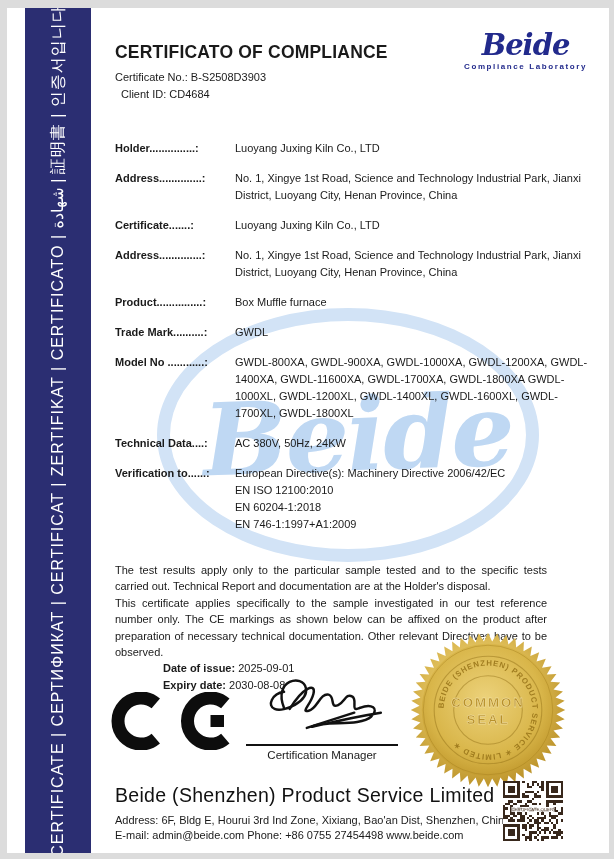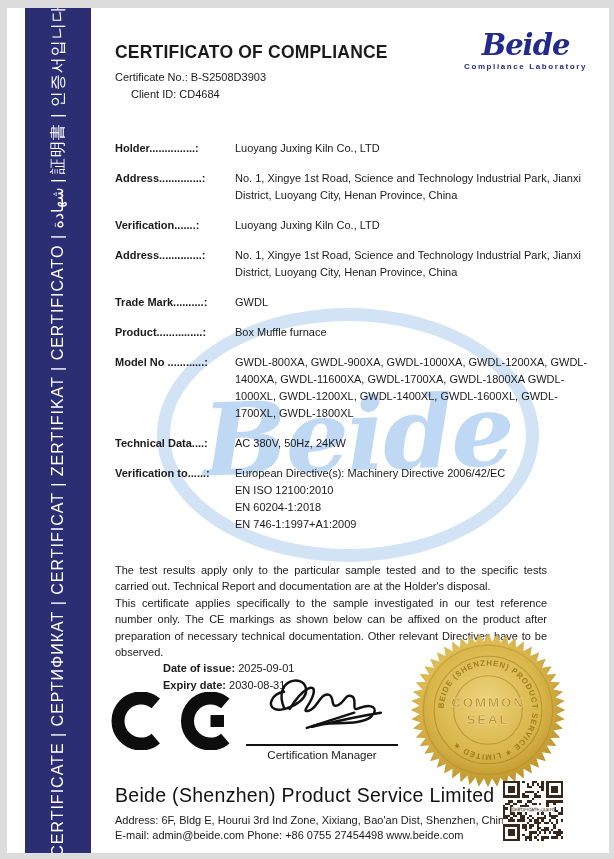--- a/index.html
+++ b/index.html
@@ -18,21 +18,21 @@
   .sidebar { position:absolute; left:18px; top:0; width:66px; height:100%;
              background:#2b2e72; z-index:2; overflow:hidden; }
   .sidebar-text { position:absolute; left:50%; top:50%;
                   transform:translate(-50%,-50%) rotate(-90deg);
                   white-space:nowrap; color:#ffffff; font-size:16px; letter-spacing:1px; }
 
   .content { position:absolute; left:108px; top:0; width:494px; height:100%; z-index:1; color:#1a1a1a; }
 
   .title { position:absolute; left:0; top:34px; font-size:17.5px; font-weight:bold; letter-spacing:.2px; }
   .cert-no { position:absolute; left:0; top:63px; font-size:11px; }
-  .client-id { position:absolute; left:16px; top:80px; font-size:11px;text-align:center; }
+  .client-id { position:absolute; left:6px; top:80px; font-size:11px;text-align:center; }
 
   .logo { position:absolute; right:22px; top:22px; text-align:center; color:#222a8c; }
   .logo-name { font-family:"DejaVu Serif", serif; font-style:italic; font-weight:bold;
                font-size:29px; letter-spacing:-1px; line-height:30px; }
   .logo-tagline { font-size:8px; font-weight:bold; letter-spacing:1.6px; margin-top:2px; }
 
   .fields { position:absolute; left:0; top:132px; width:478px; }
   .frow { display:flex; margin-bottom:13px; font-size:11px; line-height:17px; }
   .flabel { flex:0 0 108px; font-weight:bold; }
   .fvalue { width:366px;padding-left:12px; }
@@ -89,34 +89,34 @@
       <div class="fields">
         <div class="frow">
           <div class="flabel">Holder...............:</div>
           <div class="fvalue">Luoyang Juxing Kiln Co., LTD</div>
         </div>
         <div class="frow">
           <div class="flabel">Address..............:</div>
           <div class="fvalue">No. 1, Xingye 1st Road, Science and Technology Industrial Park, Jianxi District, Luoyang City, Henan Province, China</div>
         </div>
         <div class="frow">
-          <div class="flabel">Verification.......:</div>
+          <div class="flabel">Certificate.......:</div>
           <div class="fvalue">Luoyang Juxing Kiln Co., LTD</div>
         </div>
         <div class="frow">
           <div class="flabel">Address..............:</div>
           <div class="fvalue">No. 1, Xingye 1st Road, Science and Technology Industrial Park, Jianxi District, Luoyang City, Henan Province, China</div>
         </div>
         <div class="frow">
+          <div class="flabel">Product...............:</div>
+          <div class="fvalue">Box Muffle furnace</div>
+        </div>
+        <div class="frow">
           <div class="flabel">Trade Mark..........:</div>
           <div class="fvalue">GWDL</div>
-        </div>
-        <div class="frow">
-          <div class="flabel">Product...............:</div>
-          <div class="fvalue">Box Muffle furnace</div>
         </div>
         <div class="frow">
           <div class="flabel">Model No ............:</div>
           <div class="fvalue">GWDL-800XA, GWDL-900XA, GWDL-1000XA, GWDL-1200XA, GWDL-1400XA, GWDL-11600XA, GWDL-1700XA, GWDL-1800XA GWDL-1000XL, GWDL-1200XL, GWDL-1400XL, GWDL-1600XL, GWDL-1700XL, GWDL-1800XL</div>
         </div>
         <div class="frow">
           <div class="flabel">Technical Data....:</div>
           <div class="fvalue">AC 380V, 50Hz, 24KW</div>
         </div>
         <div class="frow">
@@ -130,21 +130,21 @@
         </div>
       </div>
 
       <div class="notes">
         <p>The test results apply only to the particular sample tested and to the specific tests carried out. Technical Report and documentation are at the Holder's disposal.</p>
         <p>This certificate applies specifically to the sample investigated in our test reference number only. The CE markings as shown below can be affixed on the product after preparation of necessary technical documentation. Other relevant Directives have to be observed.</p>
         <div class="date-line">
           <span class="dl">Date of issue:</span><span> 2025-09-01</span>
         </div>
         <div class="date-line">
-          <span class="dl">Expiry date:</span><span> 2030-08-31</span>
+          <span class="dl">Expiry date:</span><span> 2030-08-08</span>
         </div>
       </div>
 
       <svg class="ce-mark" viewBox="0 0 132 58">
         <path d="M44.8 11.4 A23 23 0 1 0 44.8 46.6" fill="none" stroke="#0d0d0d" stroke-width="13"></path>
         <path d="M114.3 11.4 A23 23 0 1 0 114.3 46.6" fill="none" stroke="#0d0d0d" stroke-width="13"></path>
         <path d="M99.5 29 H113" fill="none" stroke="#0d0d0d" stroke-width="12"></path>
       </svg>
 
       <div class="sig-block">

